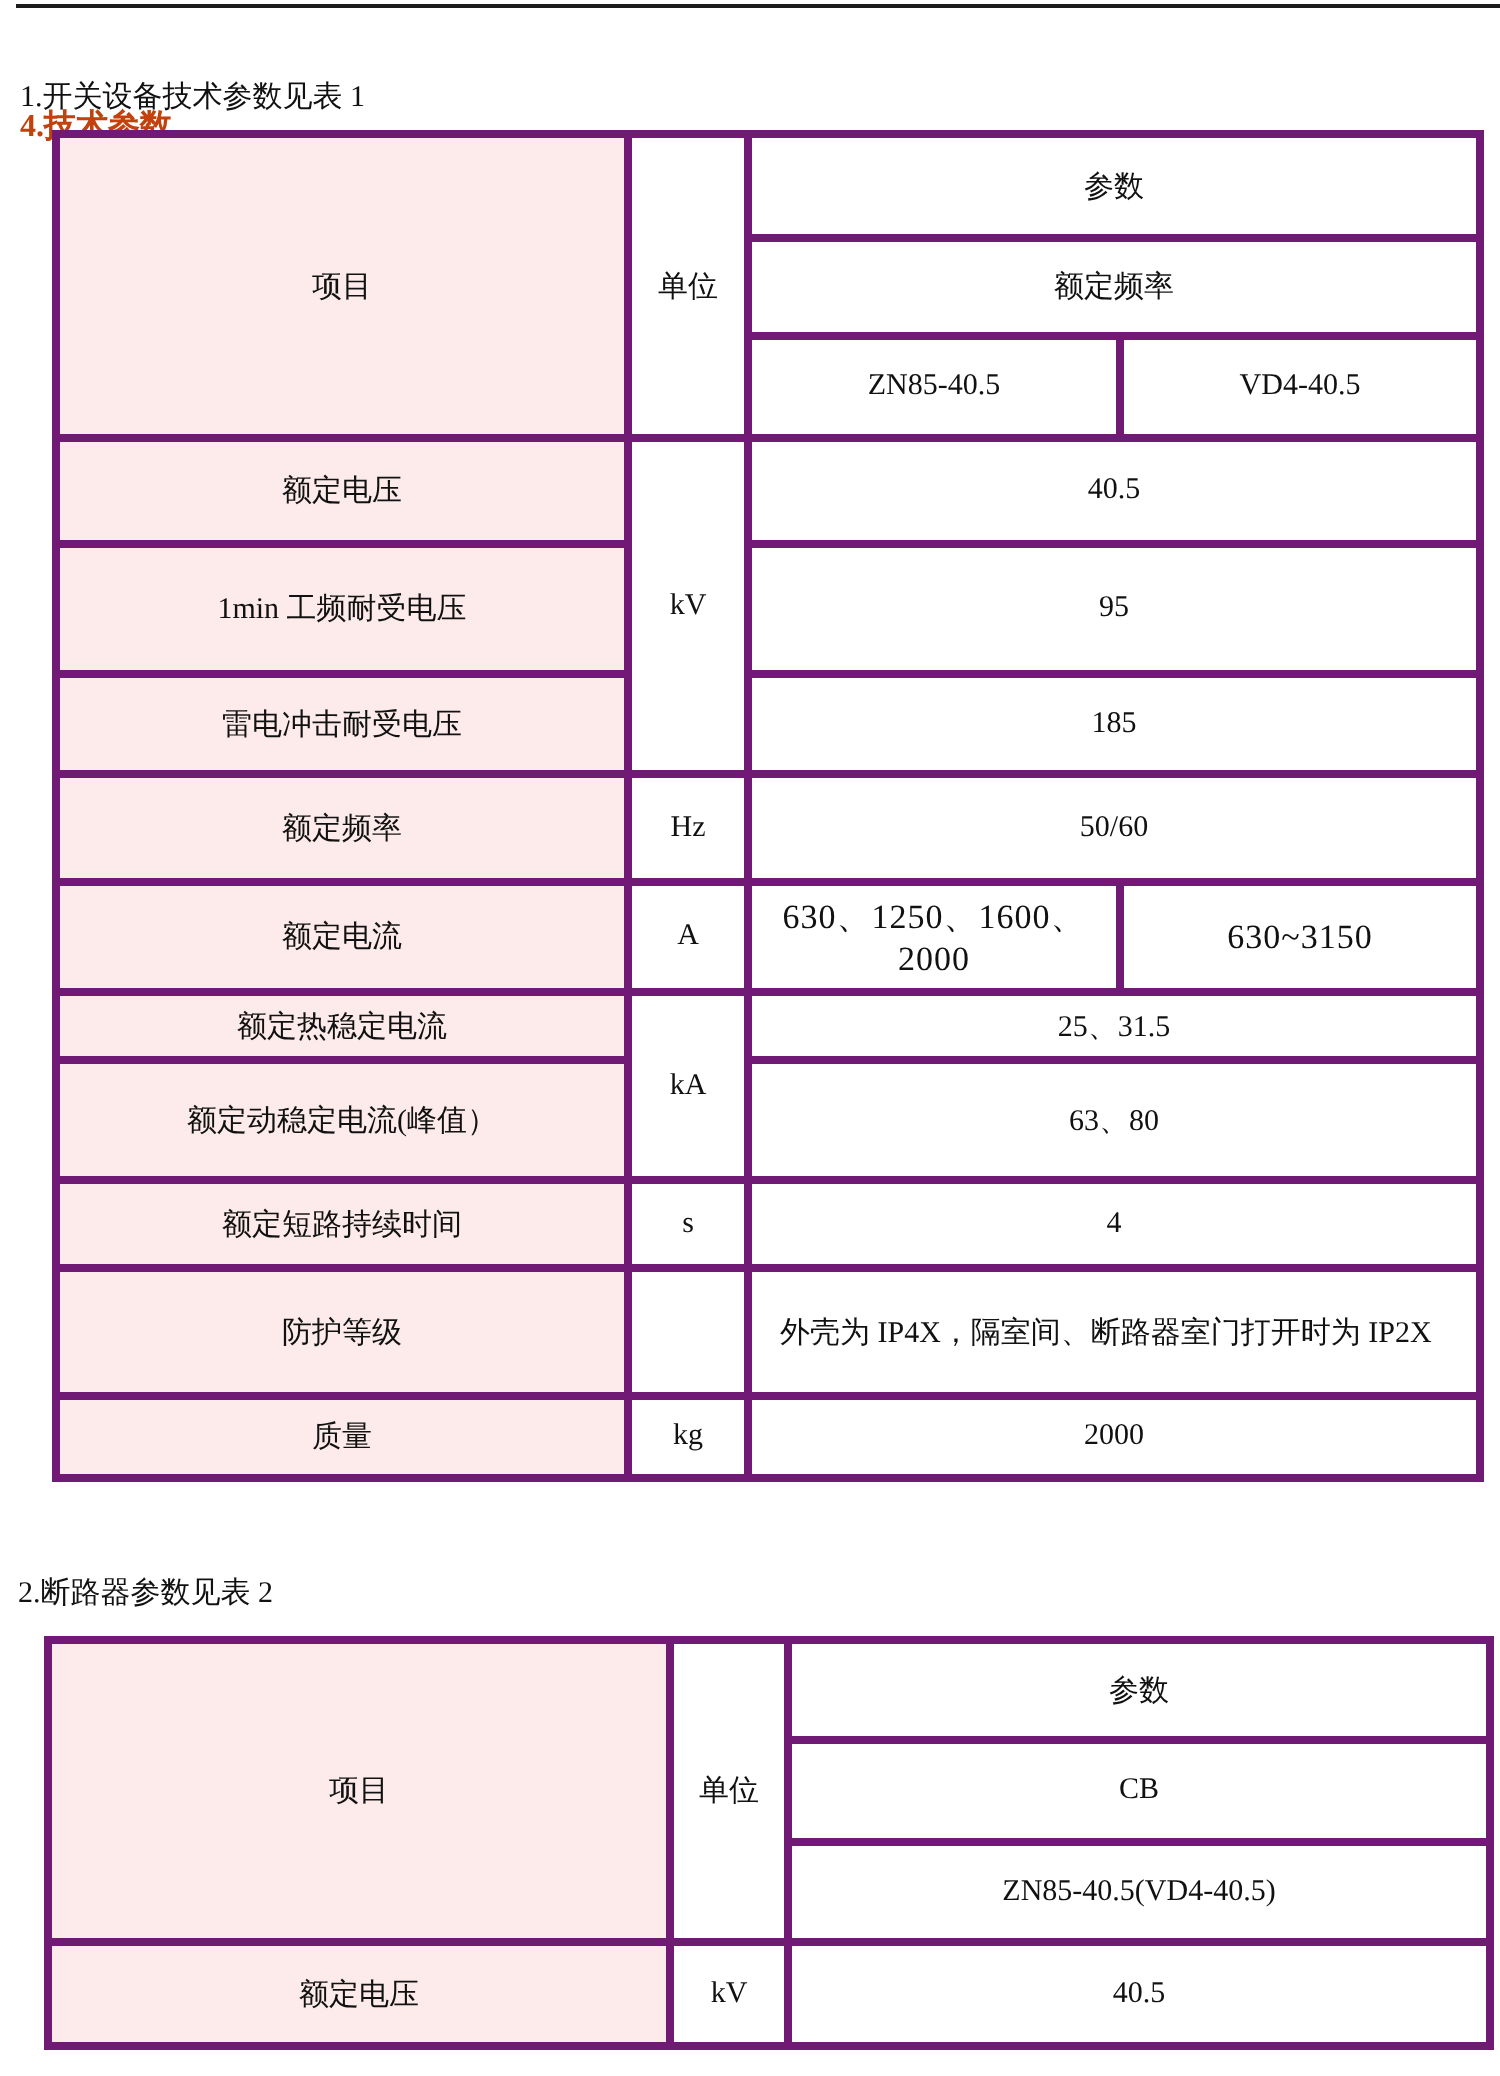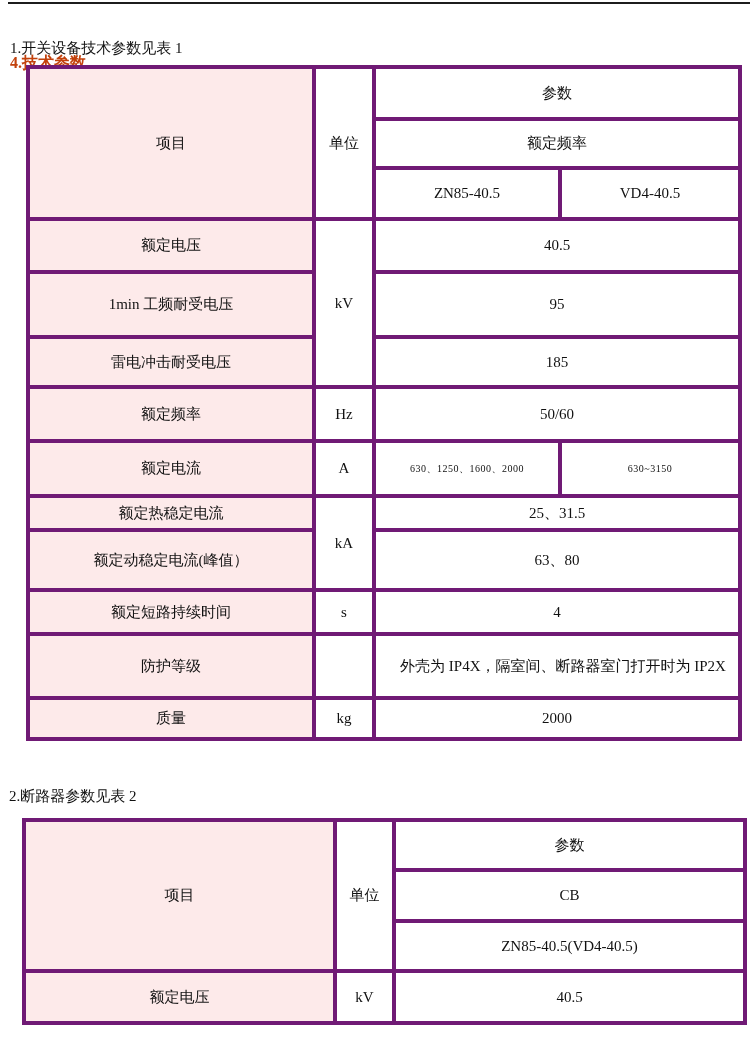--- a/index.html
+++ b/index.html
@@ -14,22 +14,22 @@
   .caption-1{left:10px;top:39px;}
   .caption-2{left:9px;top:787px;}
   table{border-collapse:collapse;table-layout:fixed;}
   td{
     border:4px solid #701a75;text-align:center;vertical-align:middle;
     font-size:15px;padding:0 2px;overflow:hidden;
   }
   .t1-wrap{position:absolute;left:26px;top:65px;}
   .t2-wrap{position:absolute;left:22px;top:818px;}
   .pink{background:#fdeaea;margin-left:12px;}
-  .left{text-align:center;padding-left:14px;}
-  .small{font-size:10px;letter-spacing:0.5px;}
+  .left{text-align:left;padding-left:14px;}
+  .small{font-size:17px;letter-spacing:0.5px;}
 </style>
 </head>
 <body>
 
 <div class="top-rule"></div>
 
 <div class="heading">4.技术参数</div>
 
 <div class="caption caption-1">1.开关设备技术参数见表 1</div>
 

